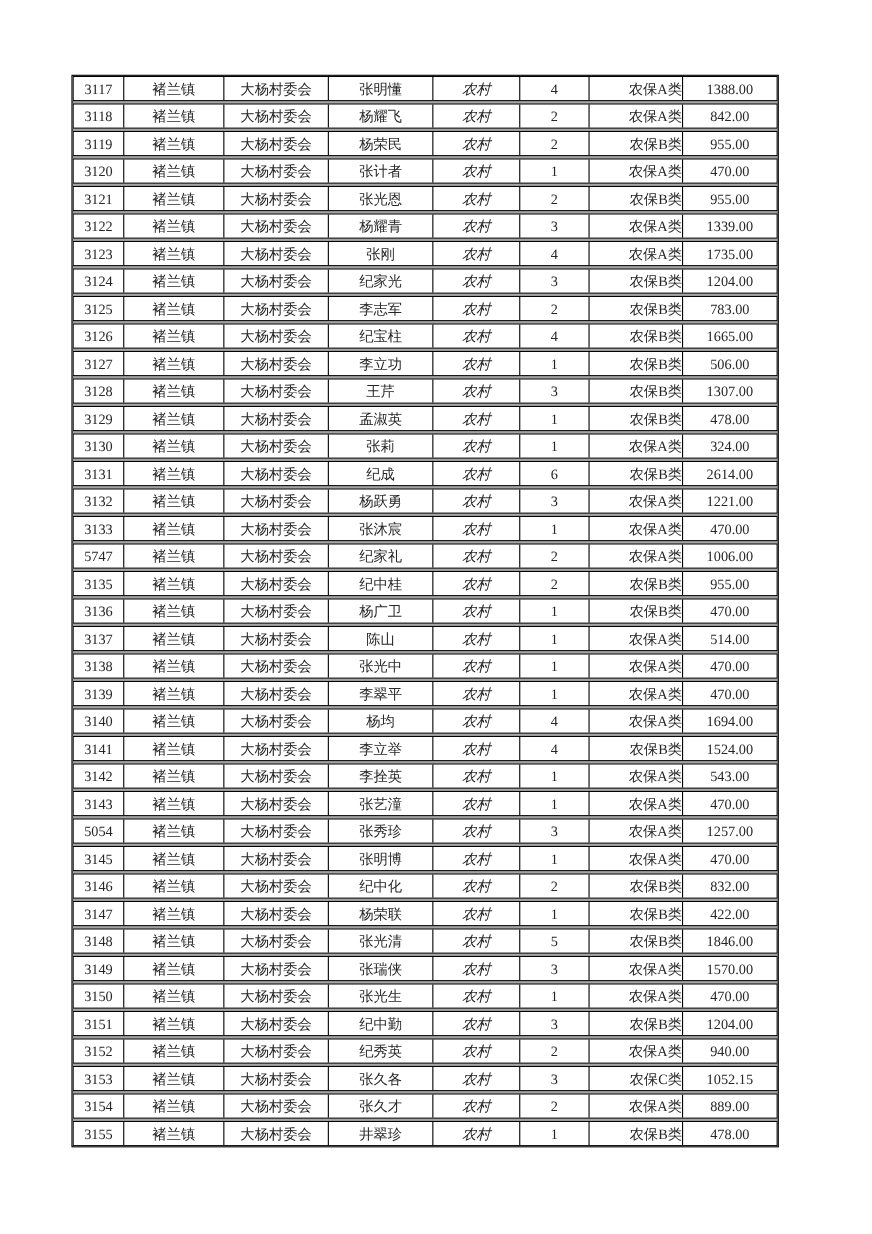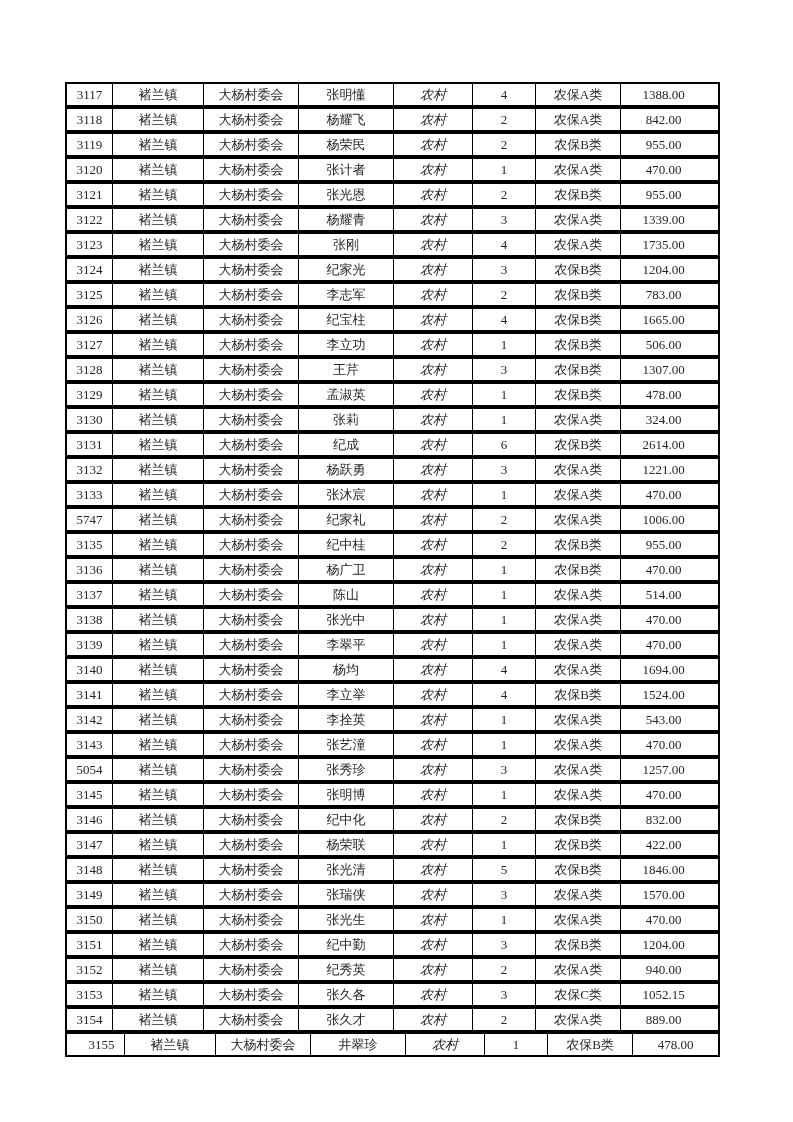--- a/index.html
+++ b/index.html
@@ -11,35 +11,34 @@
     position: relative;
     width: 793px;
     height: 1122px;
     background: #ffffff;
     overflow: hidden;
     font-family: "Liberation Serif", "DejaVu Serif", serif;
   }
   .roster-table {
     position: absolute;
     left: 65px;
-    top: 82px;
+    top: 68px;
     border: 1px solid #000000;
-    background: #000000;
+    background: #a3a3a3;
   }
   .row {
     display: flex;
     box-sizing: border-box;
     height: 23px;
     border: 1px solid #000000;
     margin-bottom: 2px;
     background: #ffffff;
   }
   .row:last-child {
     margin-bottom: 0;
-    padding-left: 12px;
   }
   .cell {
     box-sizing: content-box;
     height: 21px;
     line-height: 21px;
     text-align: center;
     font-size: 13px;
     color: #262626;
     overflow: hidden;
     white-space: nowrap;
@@ -47,21 +46,21 @@
   }
   .cell:last-child {
     border-right: none;
   }
   .col0 { width: 45px; }
   .col1 { width: 90px; }
   .col2 { width: 94px; }
   .col3 { width: 94px; }
   .col4 { width: 78px; font-style: italic; }
   .col5 { width: 62px; }
-  .col6 { width: 84px; }
+  .col6 { width: 84px; text-align: right; }
   .col7 { width: 85px; }
 </style>
 </head>
 <body>
 
 <div class="page">
   <div class="roster-table" id="roster-table">
       <div class="row">
         <div class="cell col0">3117</div>
         <div class="cell col1">褚兰镇</div>

